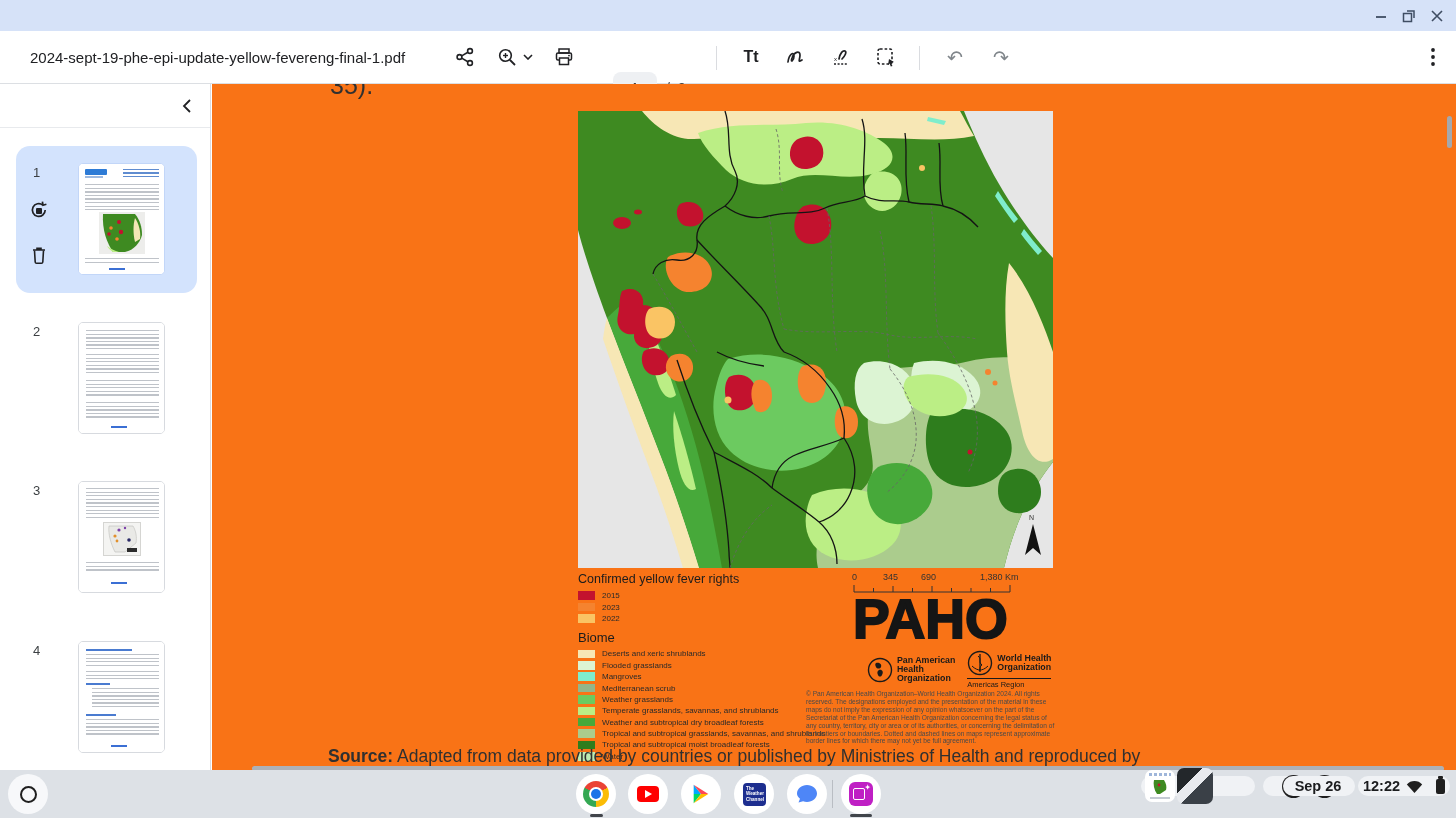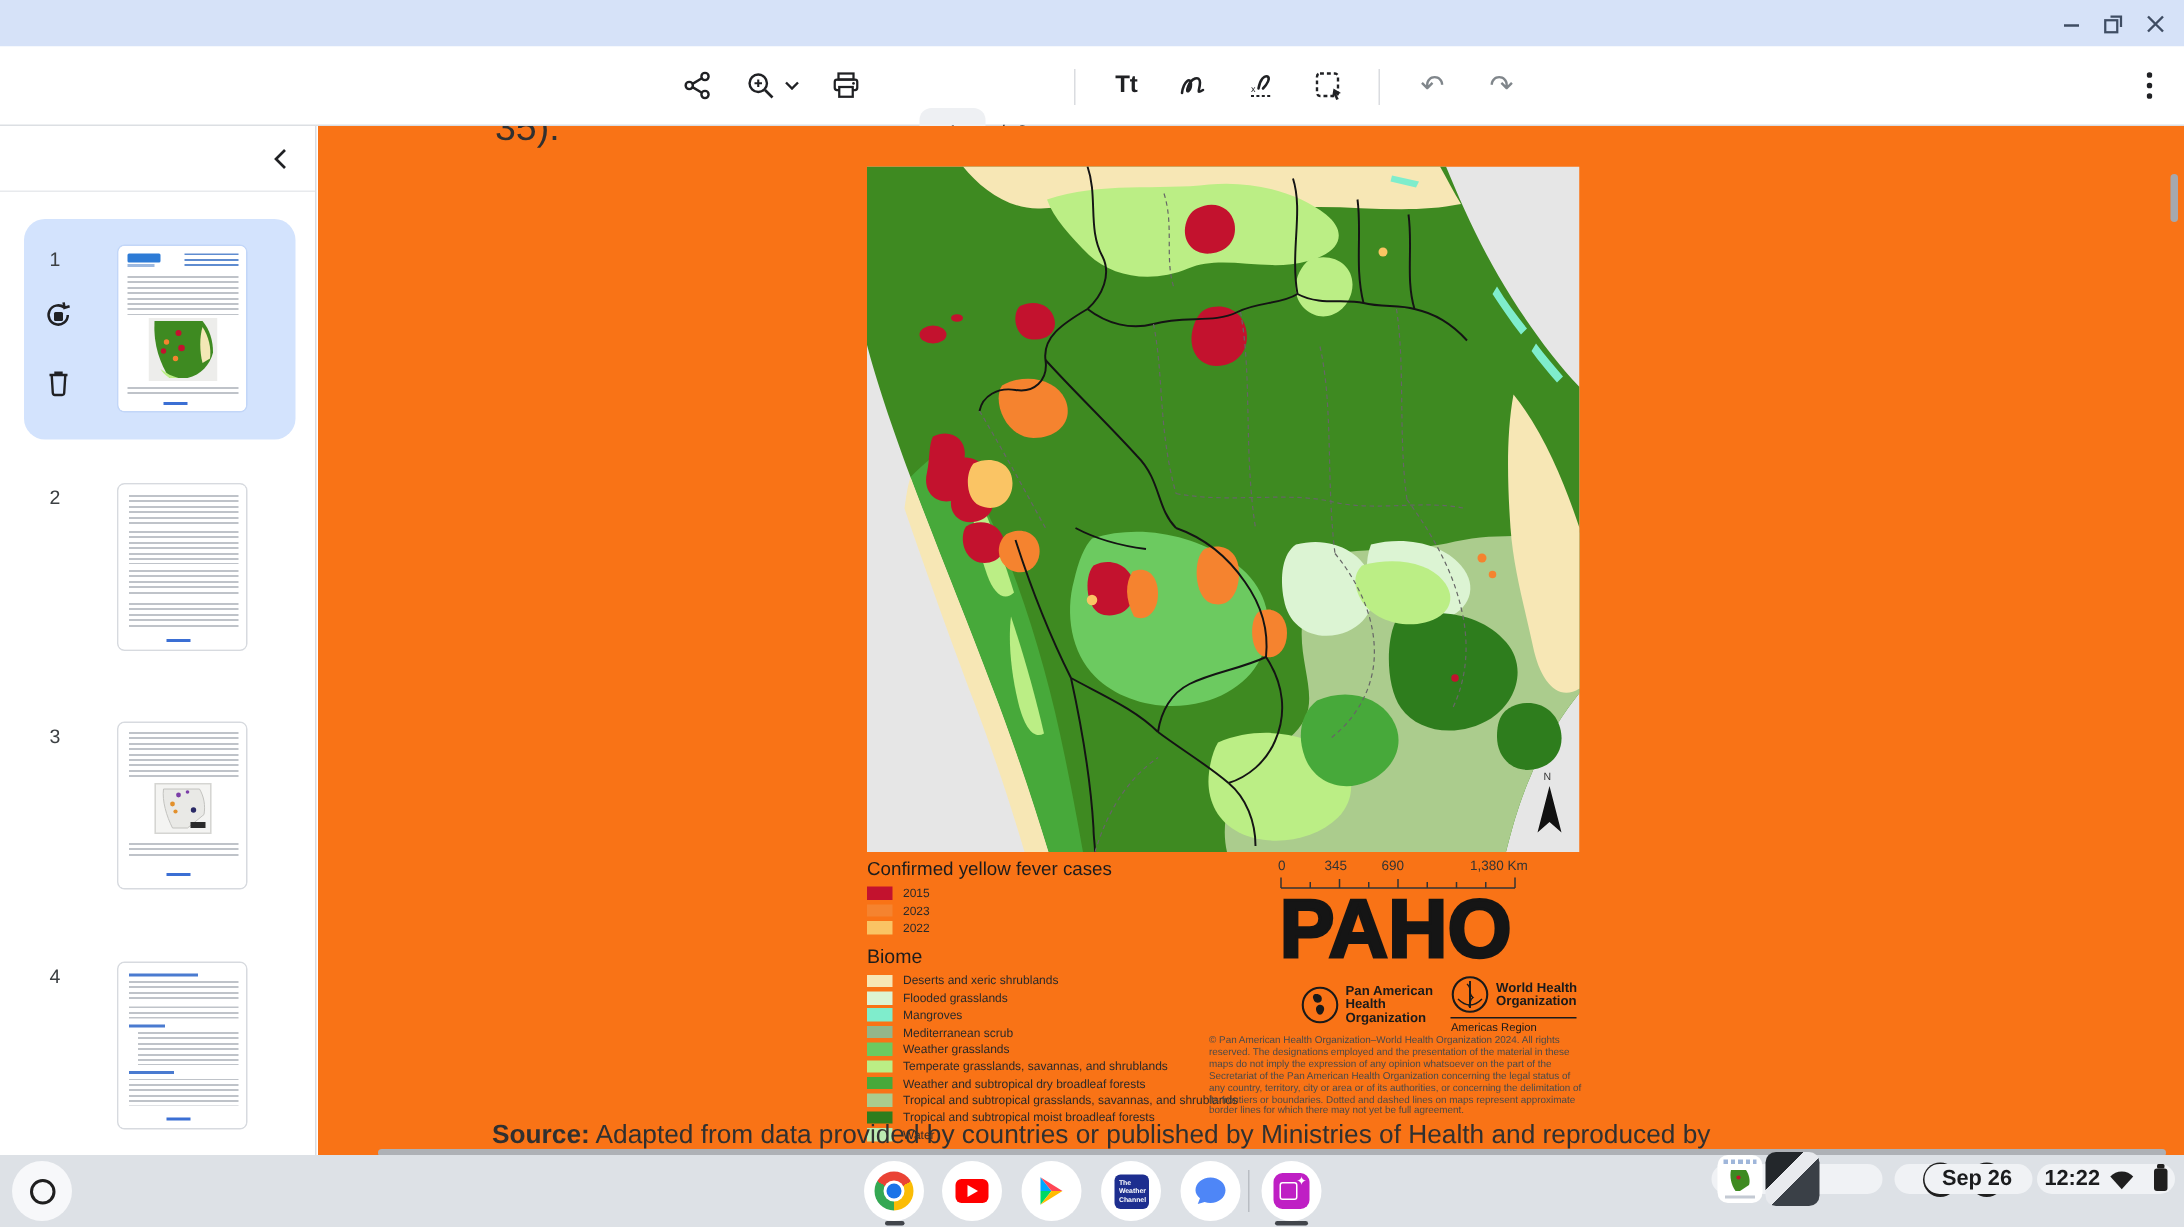--- a/index.html
+++ b/index.html
@@ -96,20 +96,21 @@
       </svg>
   </div>
   <div class="winbtn wb-close">
     <svg width="14" height="14" viewBox="0 0 14 14">
         <path d="M2,2 L12,12 M12,2 L2,12" stroke="#3f4d63" stroke-width="1.6"></path>
       </svg>
   </div>
 </div>
 
 <div class="toolbar">
+  <div class="filename">2024-sept-19-phe-epi-update-yellow-fevereng-final-1.pdf</div>
 
   <div class="tbi" style="left:446px">
     <svg width="20" height="20" viewBox="0 0 20 20">
       <circle cx="15" cy="4" r="2.4" fill="none" stroke="#202124" stroke-width="1.6"></circle>
       <circle cx="4.5" cy="10" r="2.4" fill="none" stroke="#202124" stroke-width="1.6"></circle>
       <circle cx="15" cy="16" r="2.4" fill="none" stroke="#202124" stroke-width="1.6"></circle>
       <line x1="6.7" y1="8.9" x2="12.9" y2="5.2" stroke="#202124" stroke-width="1.6"></line>
       <line x1="6.7" y1="11.1" x2="12.9" y2="14.8" stroke="#202124" stroke-width="1.6"></line>
     </svg>
   </div>
@@ -377,21 +378,21 @@
       </g>
 
       <g>
         <text x="451" y="409" font-size="7" fill="#333">N</text>
         <polygon points="447,444 455,413 463,444 455,437" fill="#111"></polygon>
       </g>
     </svg>
   </div>
 
   <div class="legend">
-    <div class="leg-title">Confirmed yellow fever cases</div>
+    <div class="leg-title">Confirmed yellow fever rights</div>
     <div class="lrow">
         <div class="sw" style="background: rgb(195, 18, 46);"></div>
         <span>2015</span>
       </div>
     <div class="lrow">
         <div class="sw" style="background: rgb(245, 131, 47);"></div>
         <span>2023</span>
       </div>
     <div class="lrow">
         <div class="sw" style="background: rgb(250, 196, 100);"></div>

